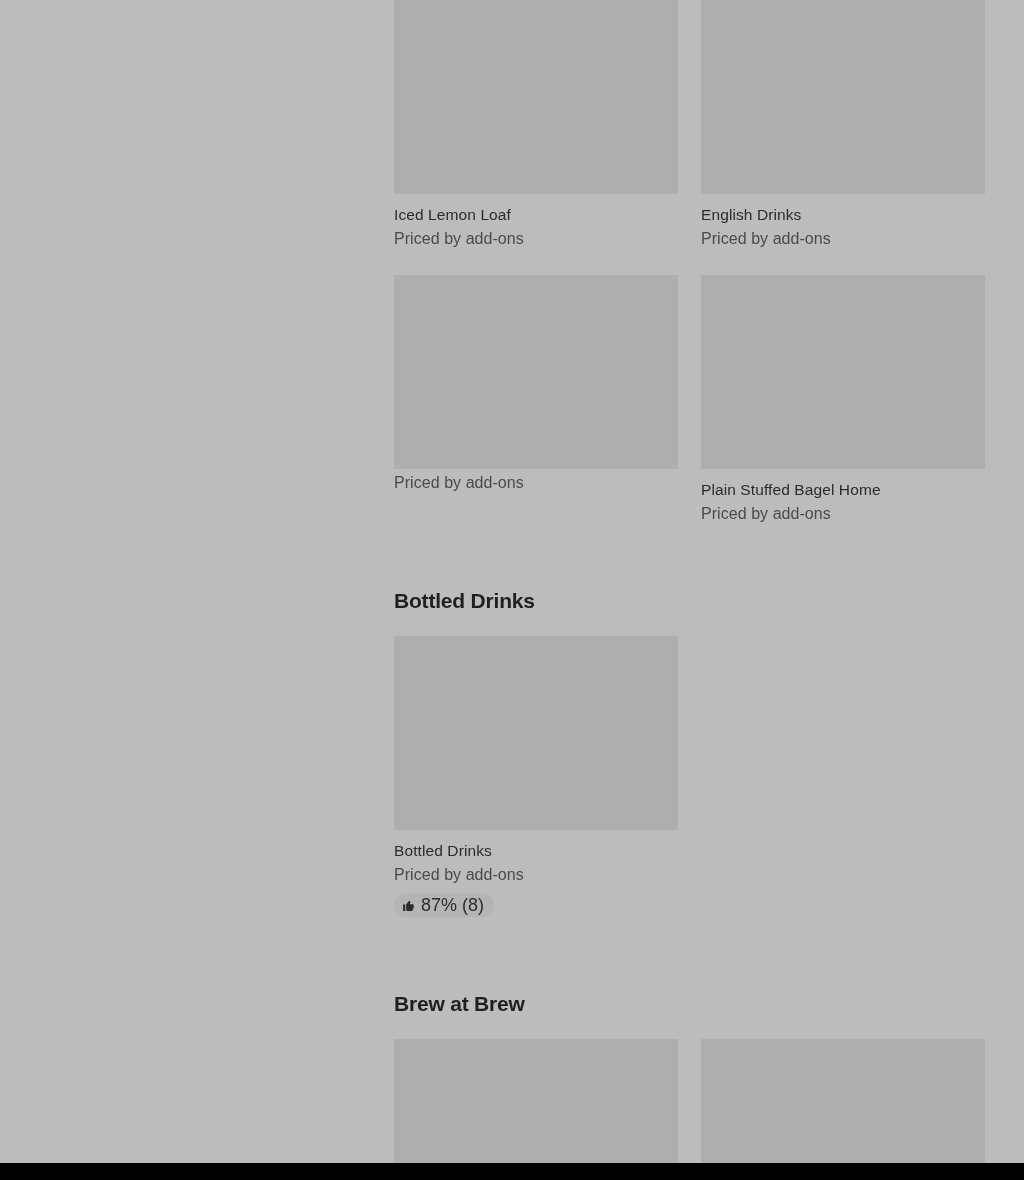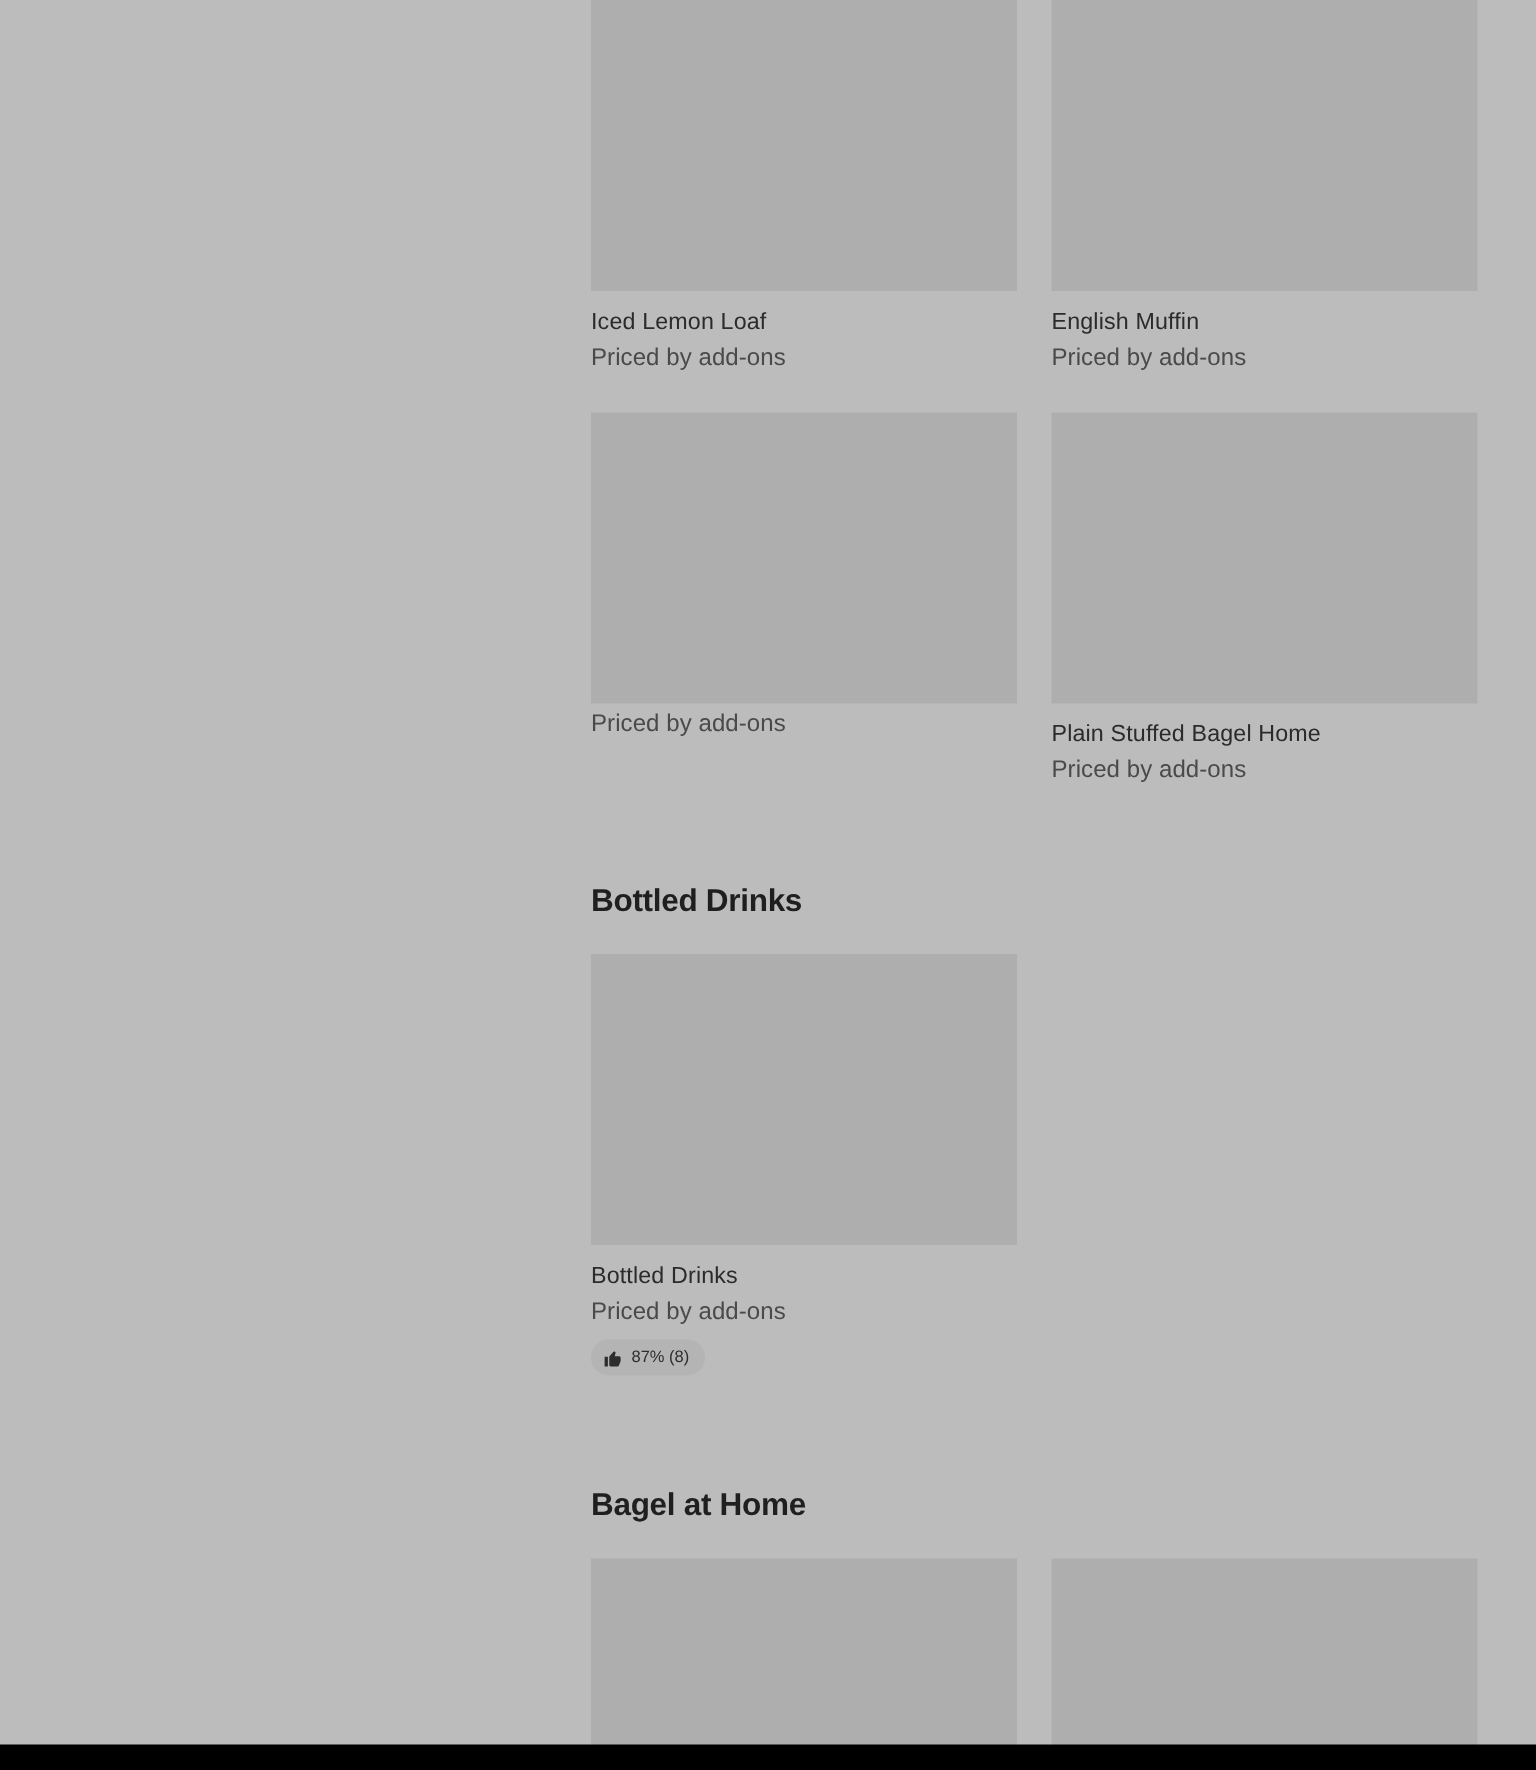--- a/index.html
+++ b/index.html
@@ -71,21 +71,21 @@
 
   
   .rating-pill {
     display: inline-flex;
     align-items: center;
     gap: 6px;
     margin-top: 9px;
     padding: 4px 10px 4px 8px;
     background: #b4b4b4;
     border-radius: 12px;
-    font-size: 11px;
+    font-size: 18px;
     line-height: 16px;
     color: #2d2d2d;
   }
 
   .thumb-icon {
     width: 13px;
     height: 13px;
     display: inline-block;
     flex: 0 0 auto;
   }
@@ -125,21 +125,21 @@
     <div class="grid">
 
       <div class="card">
         <div class="card-thumb"></div>
         <div class="card-title">Iced Lemon Loaf</div>
         <div class="card-sub">Priced by add-ons</div>
       </div>
 
       <div class="card">
         <div class="card-thumb"></div>
-        <div class="card-title">English Muffin</div>
+        <div class="card-title">English Drinks</div>
         <div class="card-sub">Priced by add-ons</div>
       </div>
 
       <div class="row-gap-1"></div>
       <div class="row-gap-1"></div>
 
       <div class="card">
         <div class="card-thumb"></div>
         <div class="card-sub">Priced by add-ons</div>
       </div>
@@ -167,21 +167,21 @@
               <path fill="#2d2d2d" d="M2 10h4v12H2V10zm19.5 1.2c0-.9-.7-1.6-1.6-1.6h-5.4l.9-4.2c.05-.23.03-.5-.06-.72-.2-.5-.6-.9-1.1-1.05-.6-.18-1.25.03-1.62.53L8.2 9.3c-.3.4-.5.9-.5 1.42V20c0 1.1.9 2 2 2h8.1c.8 0 1.5-.5 1.8-1.2l2-5.2c.1-.25.15-.5.15-.78v-3.6z"></path>
             </svg>
           </span>
           <span>87% (8)</span>
         </div>
       </div>
       <div></div>
     </div>
 
     <div class="heading-block-2">
-      <div class="section-heading">Bagel at Home</div>
+      <div class="section-heading">Brew at Brew</div>
     </div>
 
     <div class="grid">
       <div class="card">
         <div class="card-thumb"></div>
 
       </div>
 
       <div class="card">
         <div class="card-thumb"></div>

